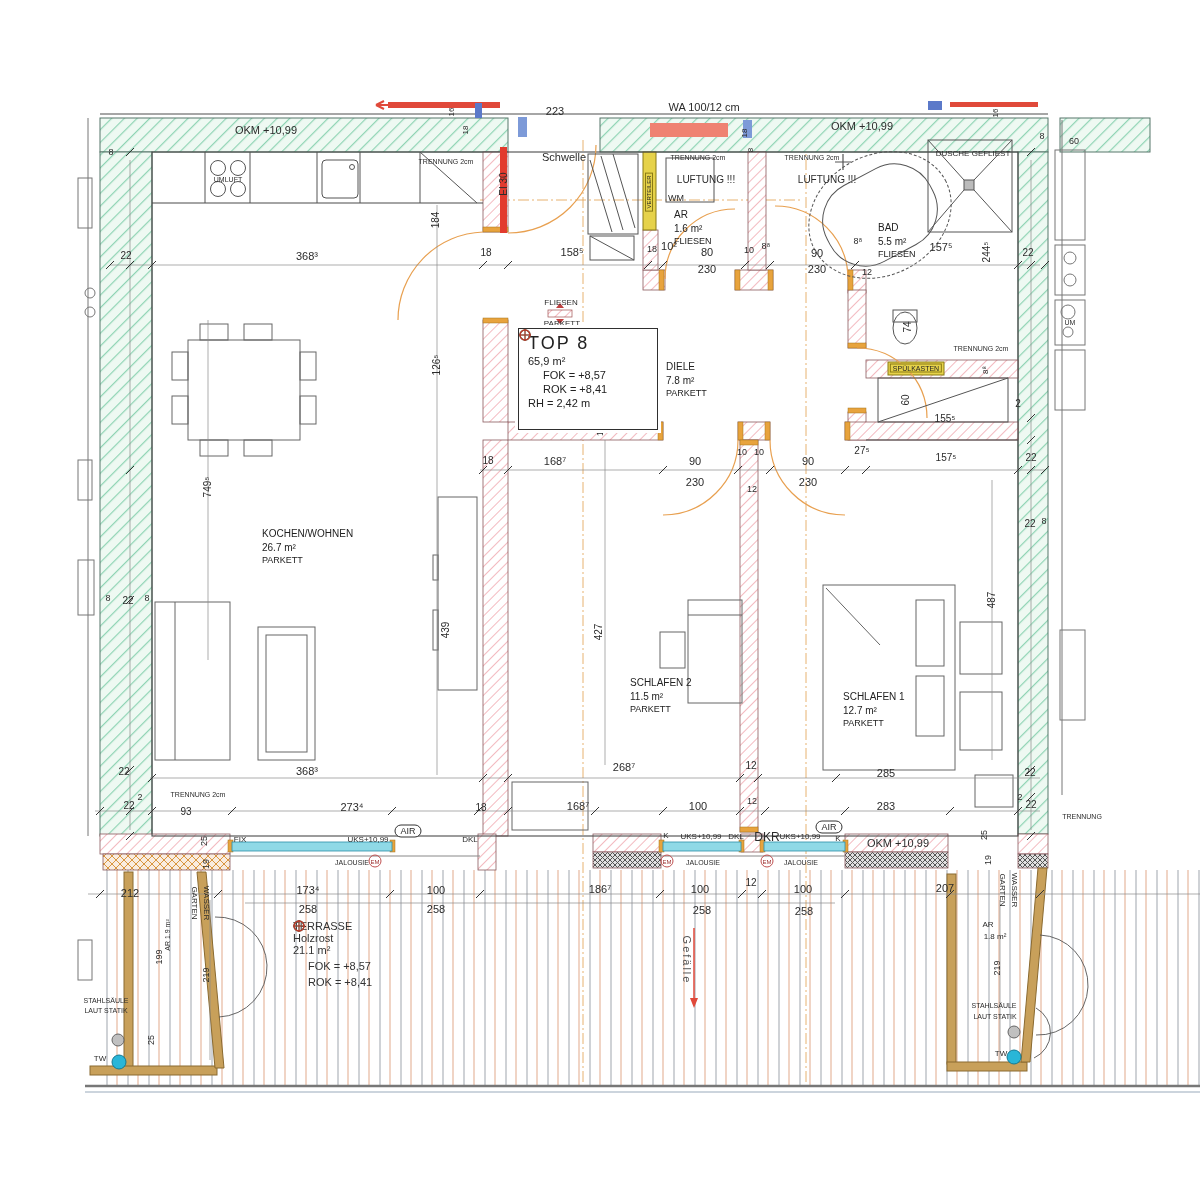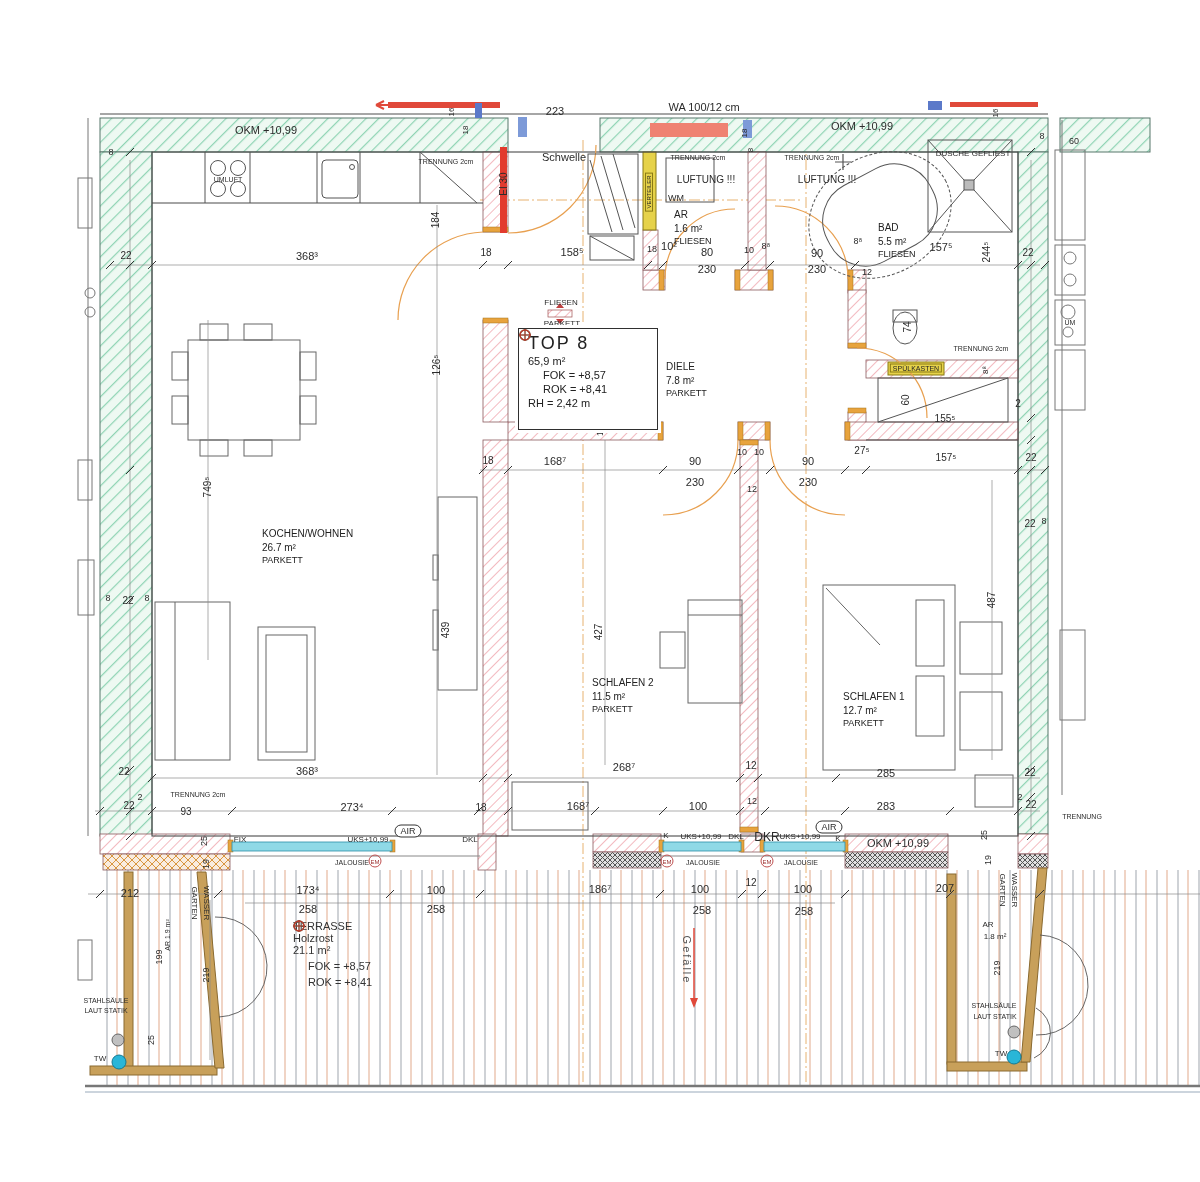--- a/index.html
+++ b/index.html
@@ -562,21 +562,21 @@
     <span>ROK = +8,41</span>
   </div>
   <div class="rh">RH = 2,42 m</div>
 </div>
 
 <div class="roomlabel" style="left:262px;top:527px;">
   <div class="rn">KOCHEN/WOHNEN</div>
   <div class="ra">26.7 m²</div>
   <div class="rf">PARKETT</div>
 </div>
-<div class="roomlabel" style="left:592px;top:676px;">
+<div class="roomlabel" style="left:630px;top:676px;">
   <div class="rn">SCHLAFEN 2</div>
   <div class="ra">11.5 m²</div>
   <div class="rf">PARKETT</div>
 </div>
 <div class="roomlabel" style="left:843px;top:690px;">
   <div class="rn">SCHLAFEN 1</div>
   <div class="ra">12.7 m²</div>
   <div class="rf">PARKETT</div>
 </div>
 <div class="roomlabel" style="left:666px;top:360px;">

